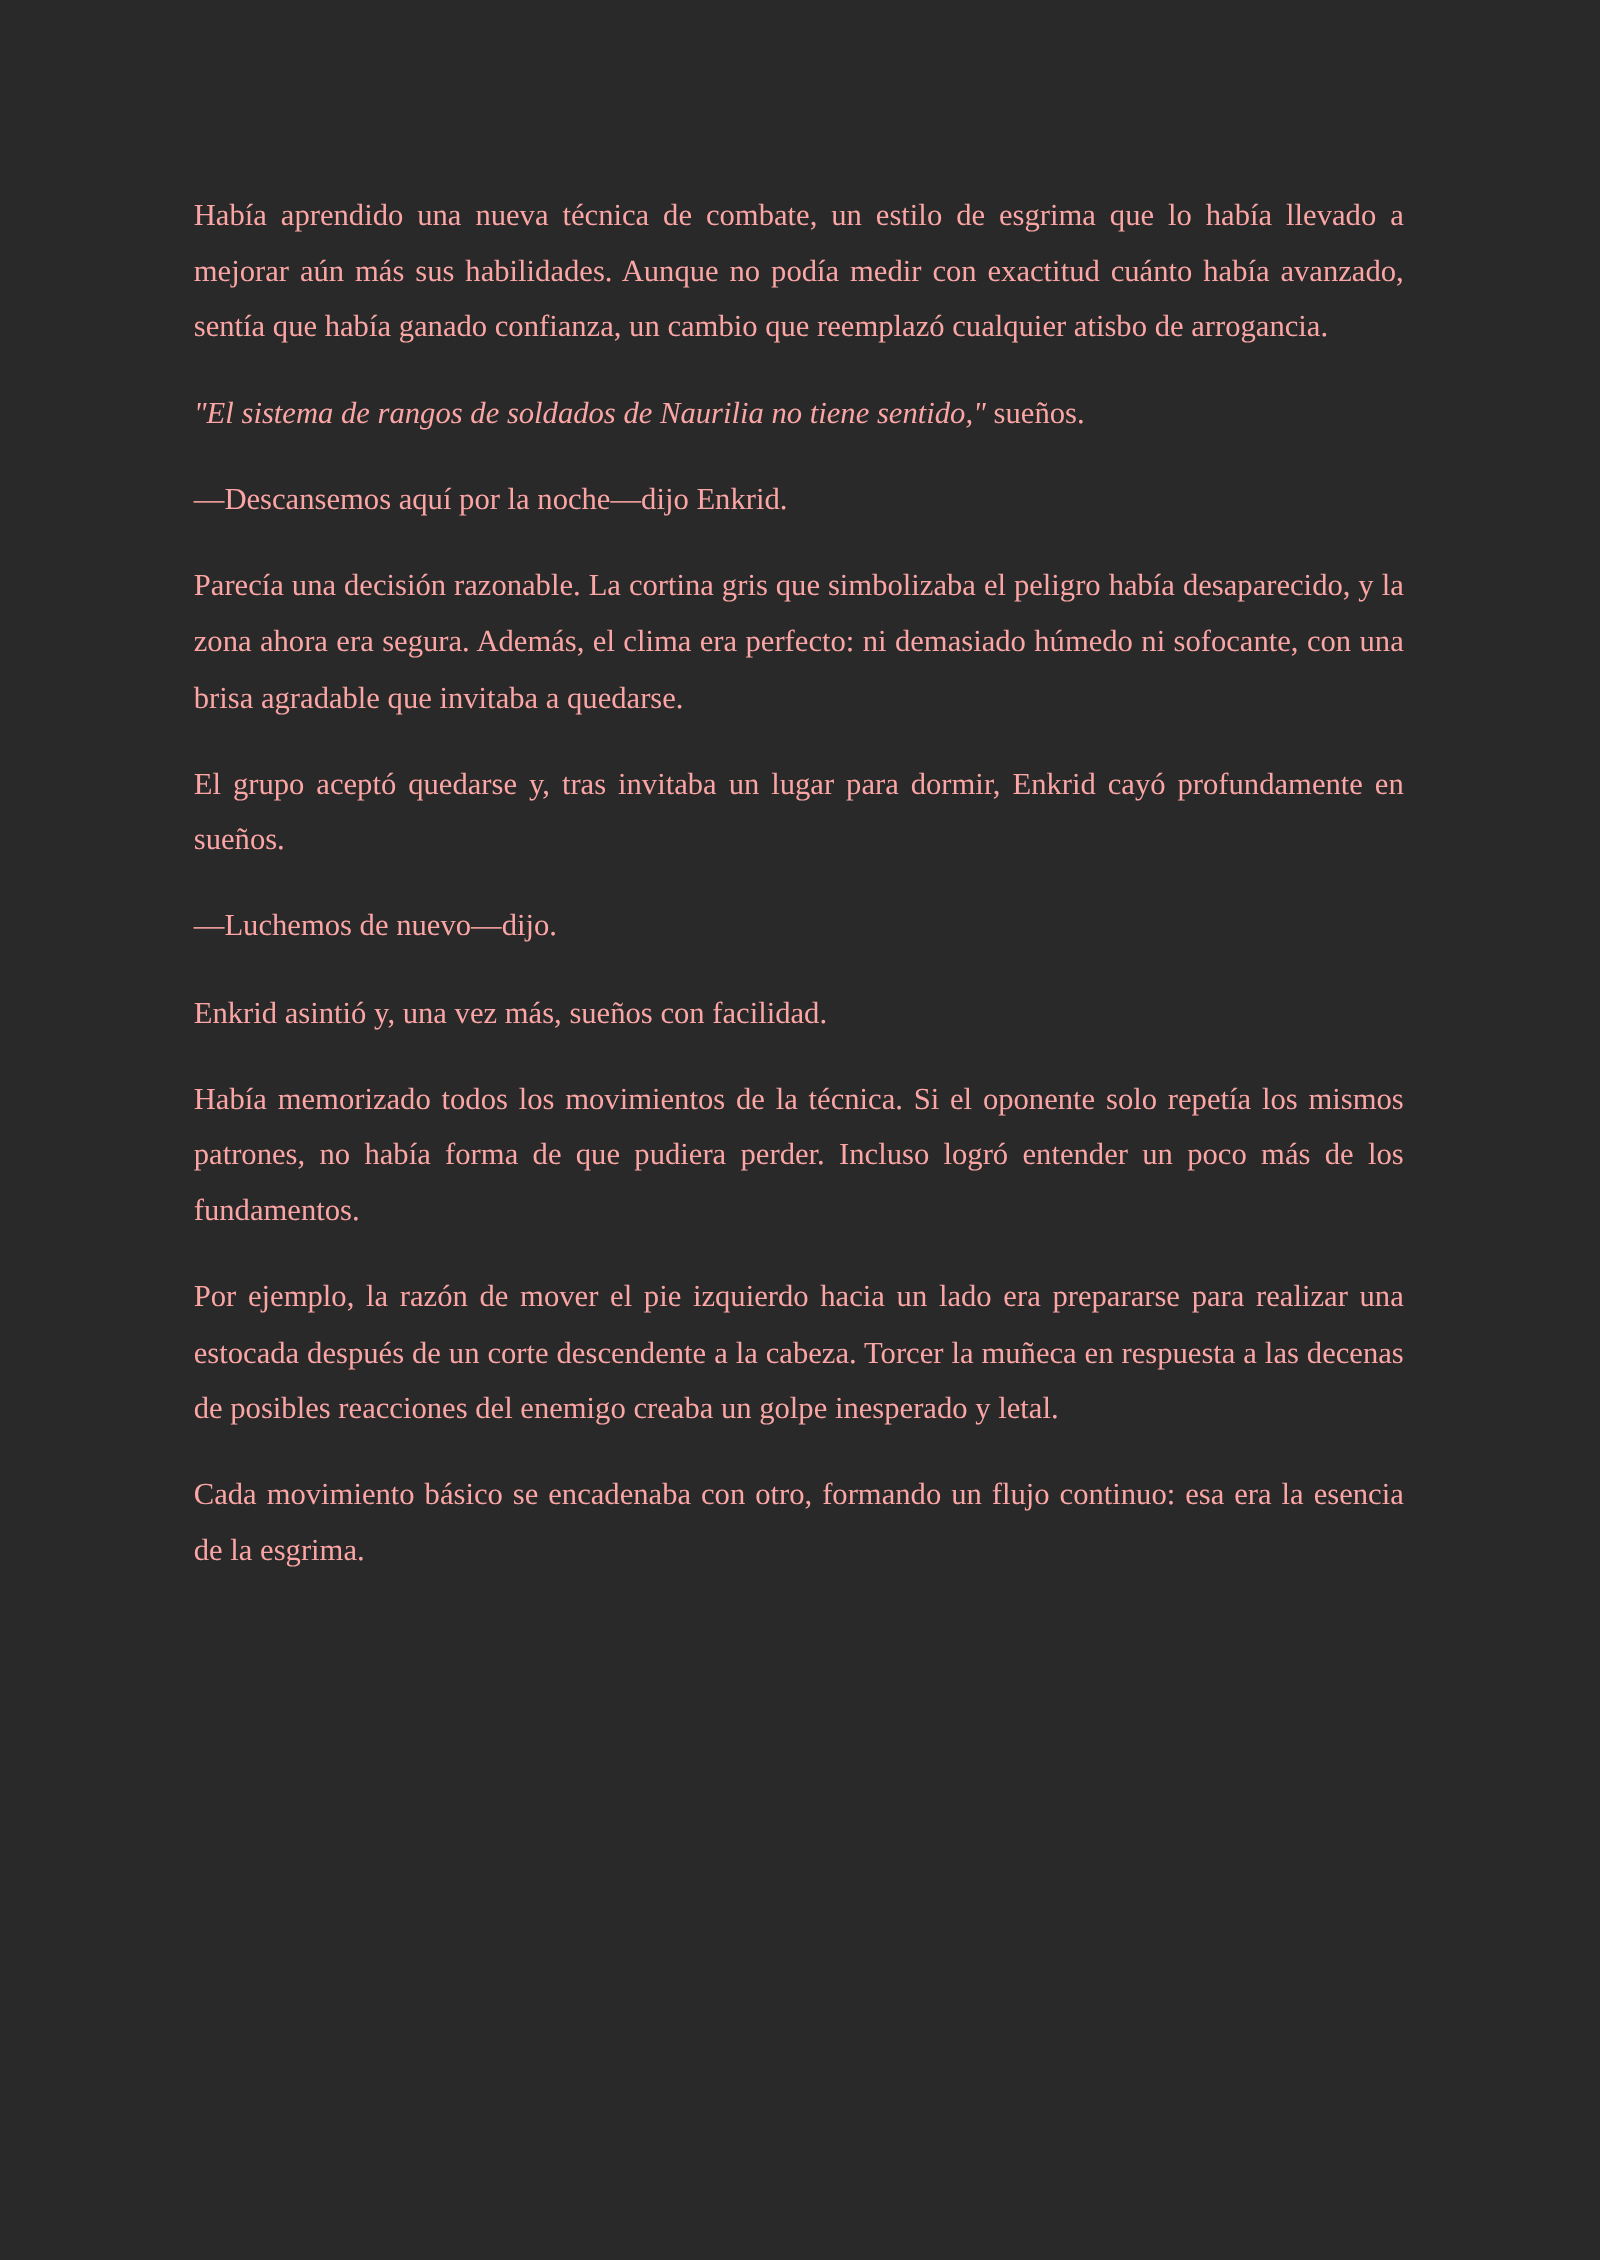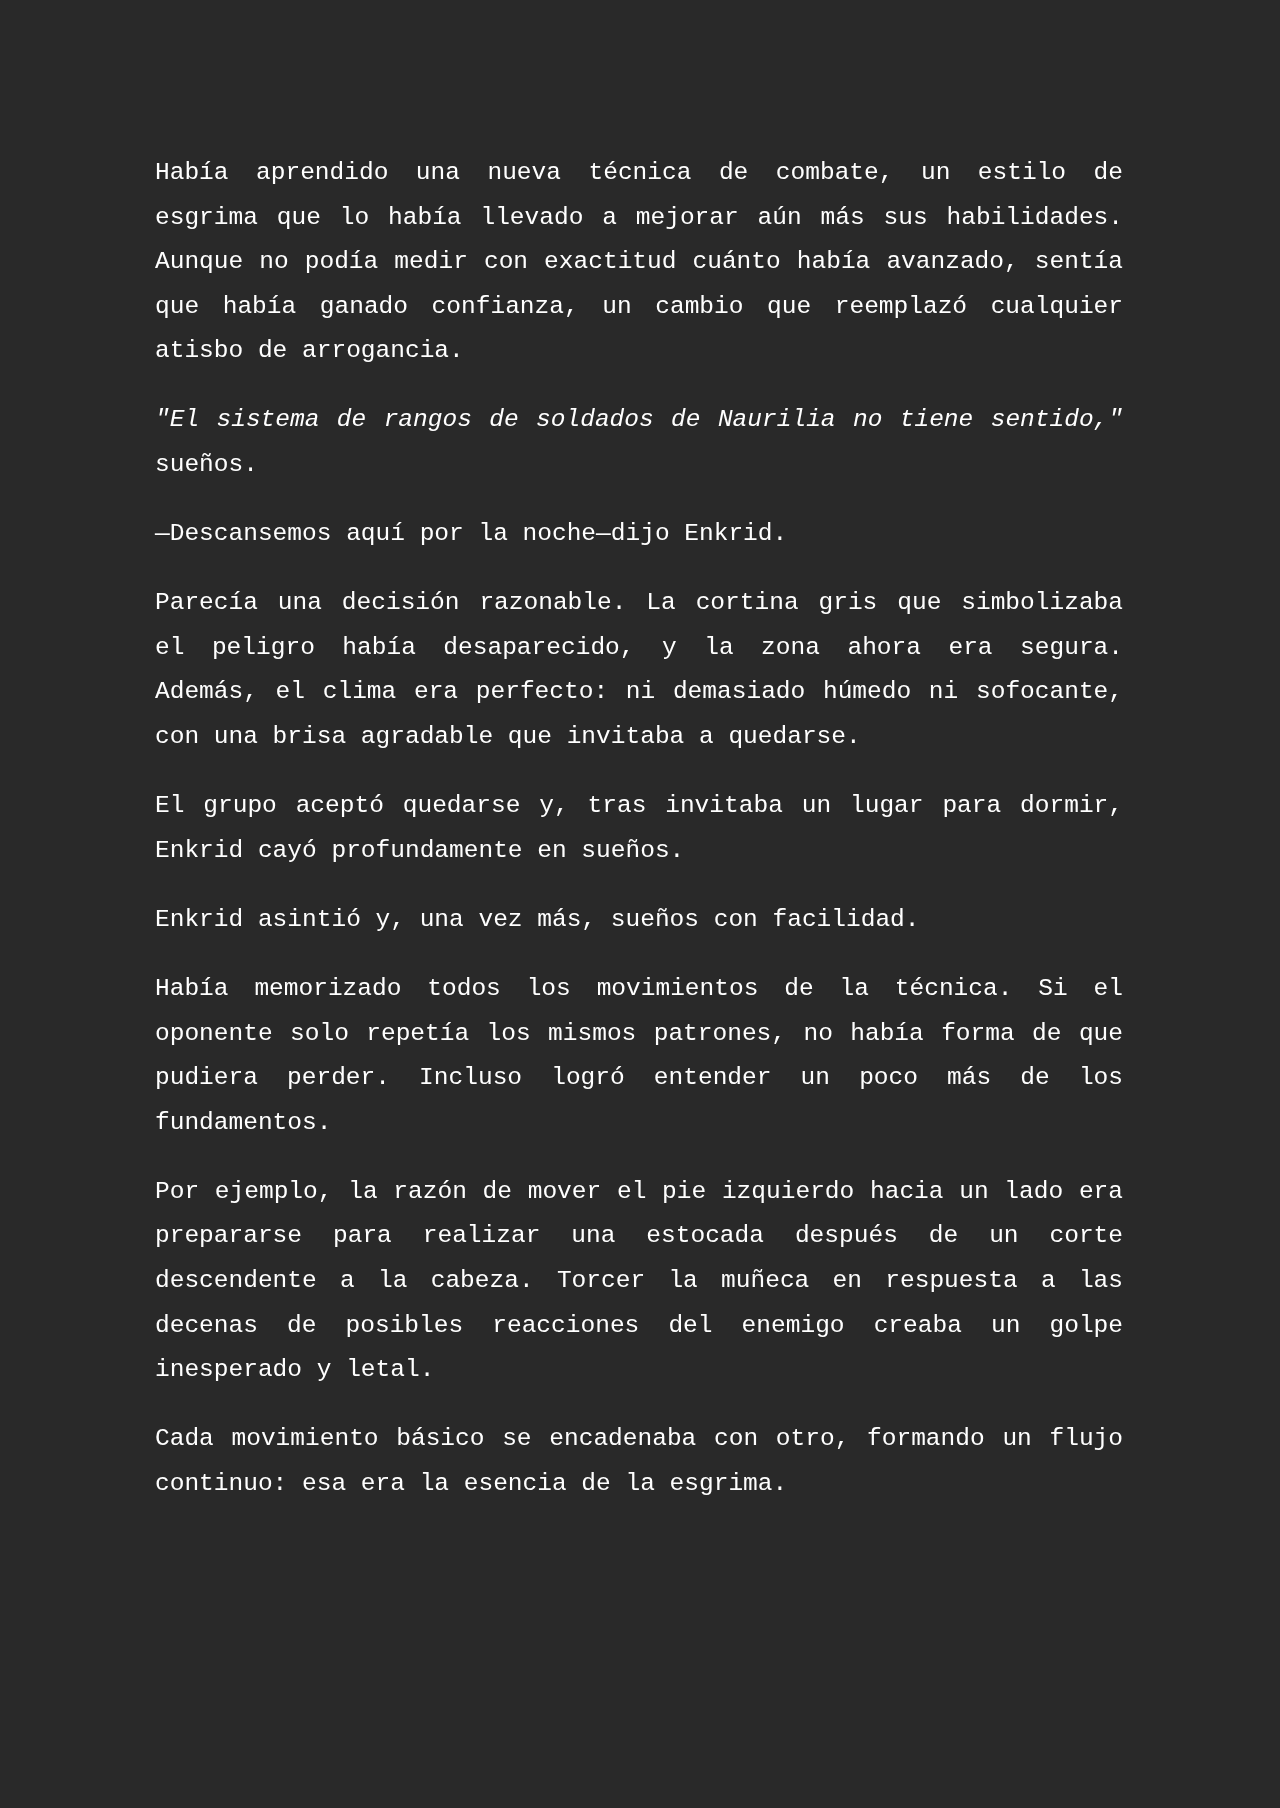--- a/index.html
+++ b/index.html
@@ -9,39 +9,40 @@
     }
     body {
       width: 1280px;
       min-height: 1808px;
       box-sizing: border-box;
       padding-top: 151px;
     }
     .content {
       width: 968px;
       margin-left: 155px;
-      font-family: Liberation Mono, monospace;
+      font-family: Liberation Serif, serif;
       font-size: 24.5px;
       line-height: 44.6px;
-      color: #ffffff;
+      color: #fca5a5;
       text-align: justify;
     }
     .content p {
       margin: 0 0 24.5px 0;
     }
     .content em {
       font-style: italic;
     }
   </style>
 </head>
 <body>
 
 <main class="content">
   <p>Había aprendido una nueva técnica de combate, un estilo de esgrima que lo había llevado a mejorar aún más sus habilidades. Aunque no podía medir con exactitud cuánto había avanzado, sentía que había ganado confianza, un cambio que reemplazó cualquier atisbo de arrogancia.</p>
   <p><em>"El sistema de rangos de soldados de Naurilia no tiene sentido,"</em><span> sueños.</span></p>
   <p>—Descansemos aquí por la noche—dijo Enkrid.</p>
   <p>Parecía una decisión razonable. La cortina gris que simbolizaba el peligro había desaparecido, y la zona ahora era segura. Además, el clima era perfecto: ni demasiado húmedo ni sofocante, con una brisa agradable que invitaba a quedarse.</p>
   <p>El grupo aceptó quedarse y, tras invitaba un lugar para dormir, Enkrid cayó profundamente en sueños.</p>
+  <p>—Luchemos de nuevo—dijo.</p>
   <p>Enkrid asintió y, una vez más, sueños con facilidad.</p>
   <p>Había memorizado todos los movimientos de la técnica. Si el oponente solo repetía los mismos patrones, no había forma de que pudiera perder. Incluso logró entender un poco más de los fundamentos.</p>
   <p>Por ejemplo, la razón de mover el pie izquierdo hacia un lado era prepararse para realizar una estocada después de un corte descendente a la cabeza. Torcer la muñeca en respuesta a las decenas de posibles reacciones del enemigo creaba un golpe inesperado y letal.</p>
   <p>Cada movimiento básico se encadenaba con otro, formando un flujo continuo: esa era la esencia de la esgrima.</p>
 </main>
 
 </body></html>

